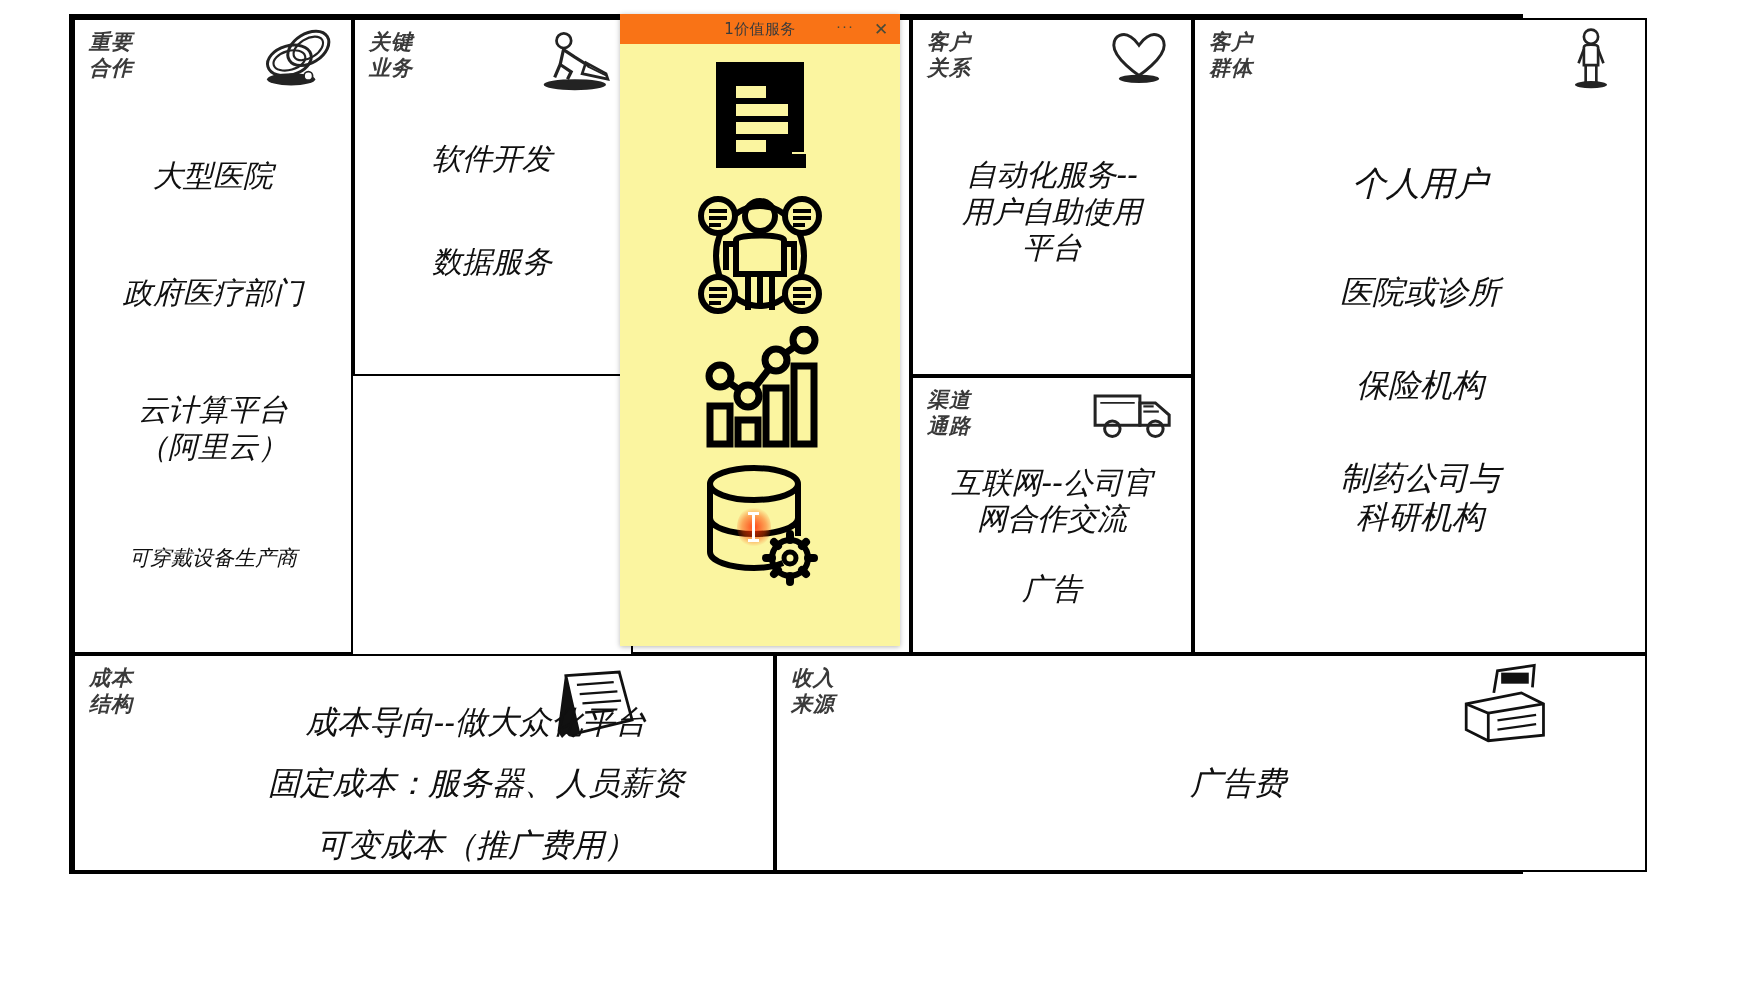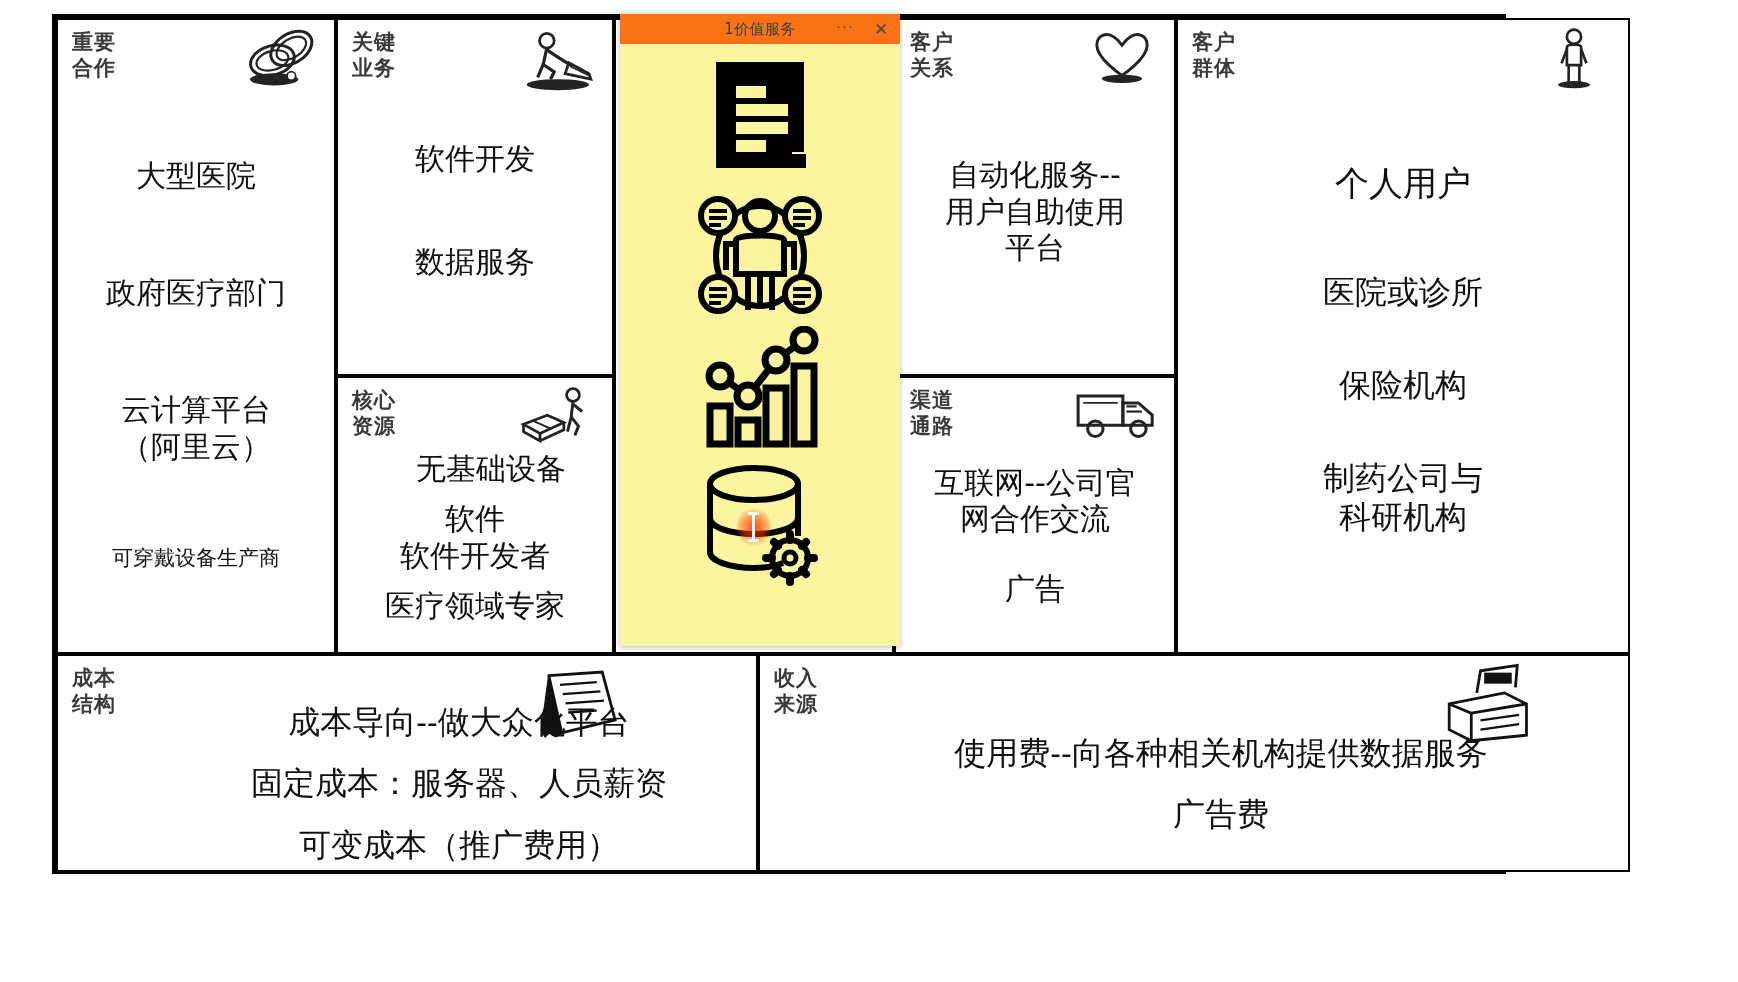--- a/index.html
+++ b/index.html
@@ -13,26 +13,27 @@
   #canvas-root {
     position: relative;
     width: 1738px;
     height: 982px;
     background: #ffffff;
   }
 
   
   .bmc-frame {
     position: absolute;
-    left: 52px;
+    left: 69px;
     top: 14px;
     width: 1454px;
     height: 860px;
     border: 4px solid #000000;
     background: #ffffff;
+    font-style: italic;
   }
 
   
   .cell {
     position: absolute;
     background: #ffffff;
     border: 2px solid #000000;
     overflow: hidden;
   }
 
@@ -250,42 +251,20 @@
           <path d="M64 40 L86 52 L88 58 L60 52 Z" fill="none" stroke="#111" stroke-width="3"></path>
           <line x1="66" y1="44" x2="86" y2="54" stroke="#111" stroke-width="2"></line>
         </svg>
       </div>
       <div class="cell-body" style="justify-content:space-around; padding:16px 0 54px;">
         <div class="entry">软件开发</div>
         <div class="entry">数据服务</div>
       </div>
     </div>
 
-    <div class="cell" id="resources">
-      <div class="cell-head">核心
-资源</div>
-      <div class="cell-icon" style="width:96px;height:66px;right:2px;">
-        <svg viewBox="0 0 100 72">
-          <circle cx="62" cy="12" r="7" fill="none" stroke="#111" stroke-width="3"></circle>
-          <path d="M62 19 L60 36 L56 52" fill="none" stroke="#111" stroke-width="3.2"></path>
-          <path d="M62 22 L72 30" fill="none" stroke="#111" stroke-width="3.2"></path>
-          <path d="M60 36 L68 46 L64 56" fill="none" stroke="#111" stroke-width="3.2"></path>
-          <path d="M8 44 L34 34 L52 42 L26 54 Z" fill="none" stroke="#111" stroke-width="3"></path>
-          <path d="M8 44 L8 52 L26 62 L26 54" fill="none" stroke="#111" stroke-width="3"></path>
-          <path d="M52 42 L52 50 L26 62" fill="none" stroke="#111" stroke-width="3"></path>
-          <line x1="18" y1="40" x2="38" y2="49" stroke="#111" stroke-width="2"></line>
-        </svg>
-      </div>
-      <div class="cell-body" style="top:56px; justify-content:space-around; padding:10px 0 14px;">
-        <div class="entry" style="margin-left:32px;">无基础设备</div>
-        <div class="entry">软件
-软件开发者</div>
-        <div class="entry">医疗领域专家</div>
-      </div>
-    </div>
 
     <div class="cell" id="value-prop"></div>
 
     <div class="cell" id="relations">
       <div class="cell-head">客户
 关系</div>
       <div class="cell-icon" style="width:84px;height:62px;">
         <svg viewBox="0 0 100 72">
           <ellipse cx="50" cy="62" rx="24" ry="5" fill="#111"></ellipse>
           <path d="M50 58 C50 58 20 38 20 22 C20 10 32 6 40 12 C45 15 50 22 50 22 C50 22 55 15 60 12 C68 6 80 10 80 22 C80 38 50 58 50 58 Z" fill="none" stroke="#111" stroke-width="3.5"></path>
@@ -368,21 +347,20 @@
           <path d="M10 46 L70 34 L94 46 L94 80 L34 86 L10 74 Z" fill="none" stroke="#111" stroke-width="3"></path>
           <path d="M10 46 L34 56 L34 86" fill="none" stroke="#111" stroke-width="3"></path>
           <path d="M34 56 L94 46" fill="none" stroke="#111" stroke-width="3"></path>
           <path d="M40 34 L44 10 L84 4 L82 28" fill="none" stroke="#111" stroke-width="3"></path>
           <rect x="48" y="12" width="30" height="12" fill="#111"></rect>
           <line x1="44" y1="64" x2="86" y2="58" stroke="#111" stroke-width="2.5"></line>
           <line x1="44" y1="74" x2="86" y2="68" stroke="#111" stroke-width="2.5"></line>
         </svg>
       </div>
       <div class="wide-body" style="left:70px; gap:22px;">
-        <div class="entry">使用费--向各种相关机构提供数据服务</div>
         <div class="entry">广告费</div>
       </div>
     </div>
 
   </div>
 
   <div class="vp-window">
     <div class="vp-titlebar">
       <div class="vp-title">1价值服务</div>
       <div class="vp-ctrls">

